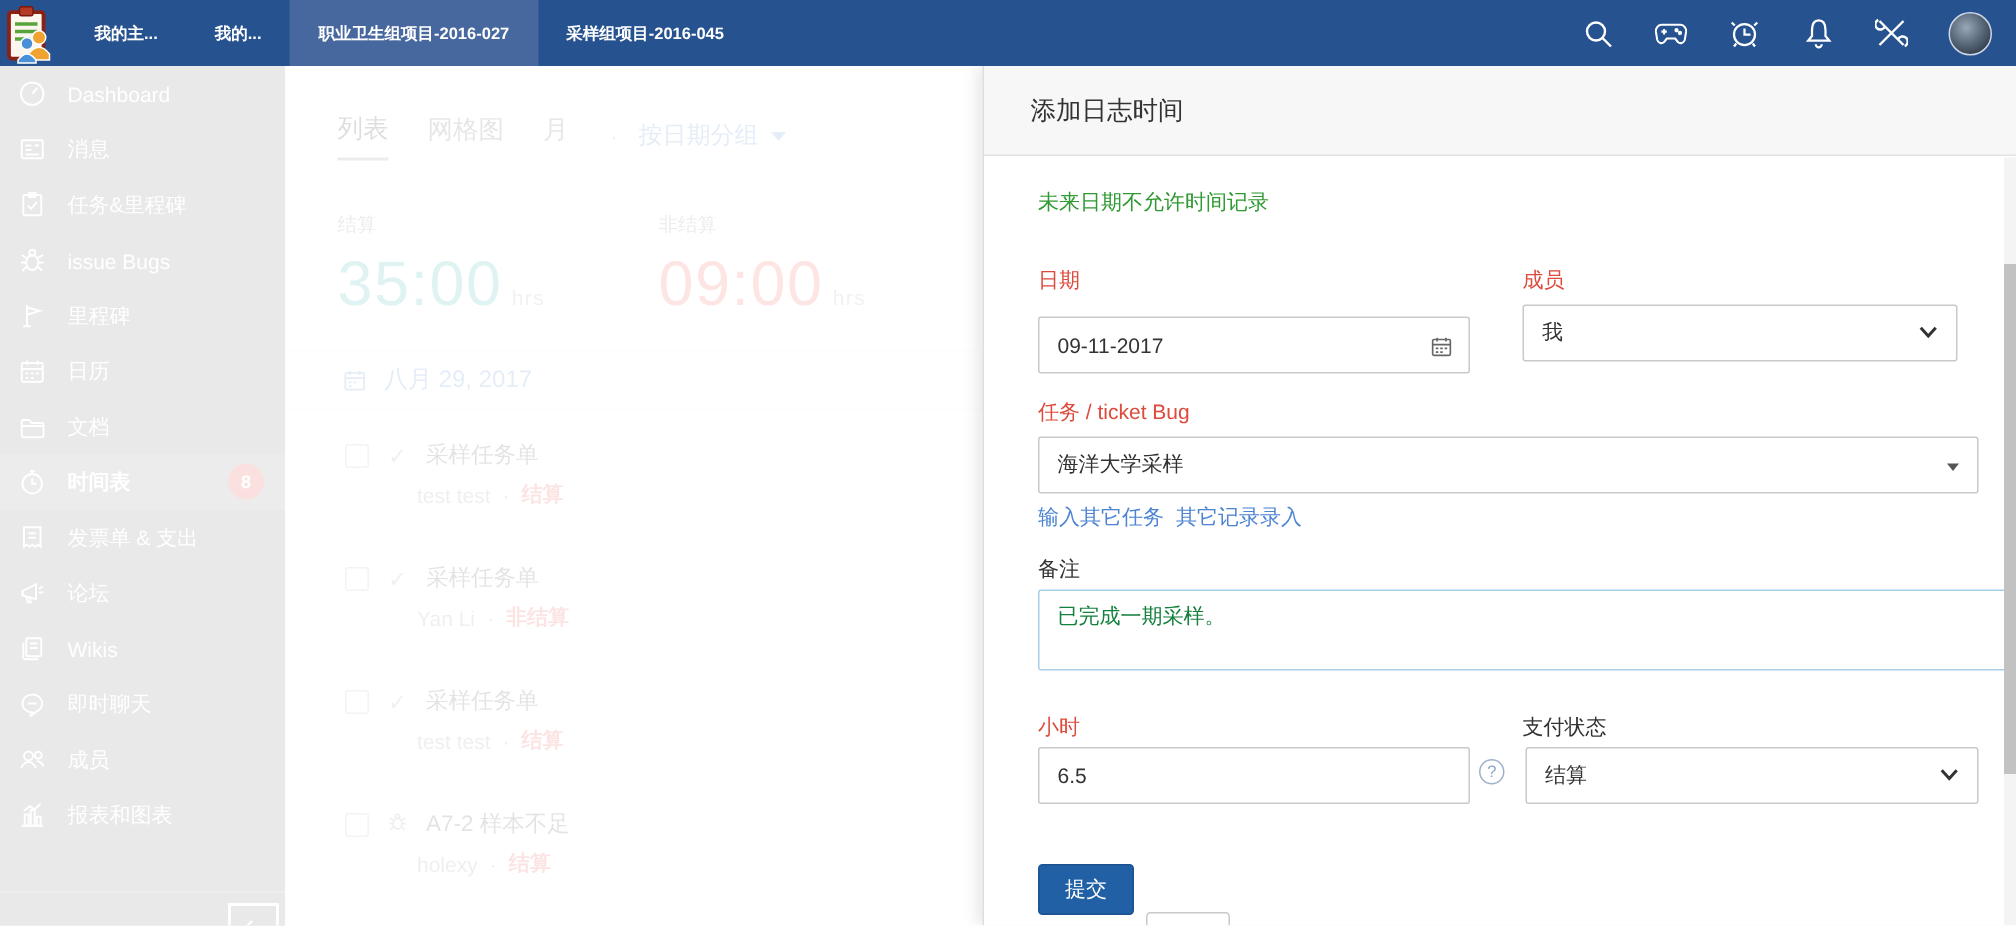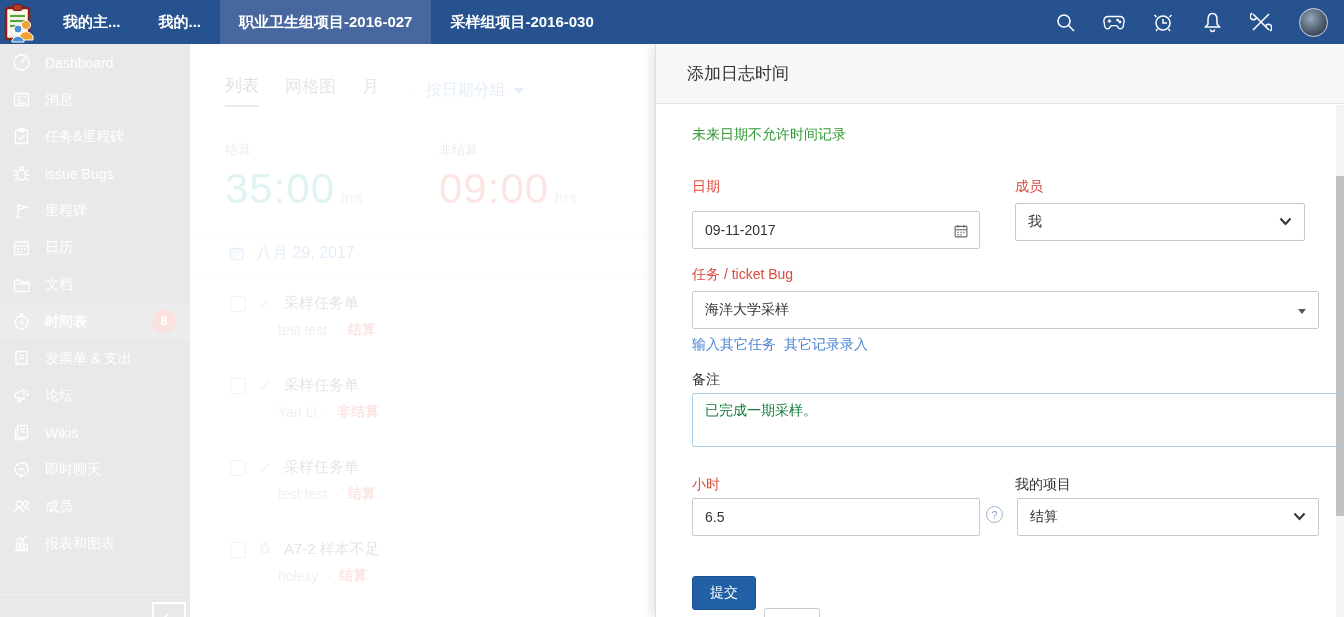--- a/index.html
+++ b/index.html
@@ -5,21 +5,21 @@
   * { box-sizing: border-box; margin: 0; padding: 0; }
   html,body { background:#fff; }
   .screen { position:relative; width:1344px; height:617px; overflow:hidden;
             font-family:"Liberation Sans","DejaVu Sans",sans-serif; background:#fff; }
 
   
   .navbar { position:absolute; top:0; left:0; right:0; height:44px; background:#26528f;
             display:flex; align-items:center; z-index:20; }
   .logo { width:38px; height:40px; margin:2px 4px 0 2px; flex:0 0 auto; }
   .nav-tabs { display:flex; height:100%; align-items:stretch; }
-  .nav-tab { color:#fff; font-size:15px; font-weight:600; padding:0 19px; display:flex;
+  .nav-tab { color:#fff; font-size:11px; font-weight:600; padding:0 19px; display:flex;
              align-items:center; cursor:pointer; white-space:nowrap; }
   .nav-tab.active { background:#46689e; }
   .nav-icons { margin-left:auto; display:flex; align-items:center; gap:27px; padding-right:16px; }
   .nav-icon { width:22px; height:22px; display:flex; align-items:center; justify-content:center; cursor:pointer; }
   .avatar { width:29px; height:29px; border-radius:50%; cursor:pointer;
             background:radial-gradient(circle at 40% 35%, #9aa7b8 0%, #5a6a7c 45%, #1d2530 100%);
             border:1px solid #cfd8e6; overflow:hidden; }
 
   
   .left-region { position:absolute; top:44px; left:0; width:655px; bottom:0; background:#fff; }
@@ -114,21 +114,21 @@
       <line x1="8" y1="23" x2="18" y2="23" stroke="#57a33c" stroke-width="2.2"></line>
       <circle cx="24" cy="22" r="4.5" fill="#f0a32f" stroke="#fff" stroke-width="1"></circle>
       <path d="M17 33 q7 -9 14 0 l0 4 l-14 0 Z" fill="#f0a32f" stroke="#fff" stroke-width="1"></path>
       <circle cx="16" cy="26" r="4" fill="#4a90d9" stroke="#fff" stroke-width="1"></circle>
       <path d="M10 37 q6 -8 12 0 l0 2 l-12 0 Z" fill="#4a90d9" stroke="#fff" stroke-width="1"></path>
     </svg>
     <div class="nav-tabs">
       <div class="nav-tab">我的主...</div>
       <div class="nav-tab">我的...</div>
       <div class="nav-tab active">职业卫生组项目-2016-027</div>
-      <div class="nav-tab">采样组项目-2016-030</div>
+      <div class="nav-tab">采样组项目-2016-045</div>
     </div>
     <div class="nav-icons">
       <div class="nav-icon">
         <svg width="21" height="21" viewBox="0 0 21 21" fill="none" stroke="#fff" stroke-width="1.6">
           <circle cx="9" cy="9" r="6"></circle>
             <line x1="13.5" y1="13.5" x2="19" y2="19"></line>
         </svg>
       </div>
       <div class="nav-icon">
         <svg width="24" height="20" viewBox="0 0 24 20" fill="none" stroke="#fff" stroke-width="1.5">
@@ -444,21 +444,21 @@
 
       <div class="f-label" style="left:36px; top:267px">备注</div>
       <div class="notes">已完成一期采样。</div>
 
       <div class="f-label req" style="left:36px; top:372px">小时</div>
       <div class="tbox" style="left:36px; top:394px; width:288px">
         <span>6.5</span>
       </div>
       <div class="help-ic">?</div>
 
-      <div class="f-label" style="left:359px; top:372px">我的项目</div>
+      <div class="f-label" style="left:359px; top:372px">支付状态</div>
       <div class="sel" style="left:361px; top:394px; width:302px">
         <span>结算</span>
         <svg class="chev" width="13" height="9" viewBox="0 0 13 9" fill="none" stroke="#333" stroke-width="2">
             <path d="M1.5 1.5 L6.5 7 L11.5 1.5"></path>
           </svg>
       </div>
 
       <div class="btn btn-submit">提交</div>
       <div class="btn btn-cancel">取消</div>
     </div>

